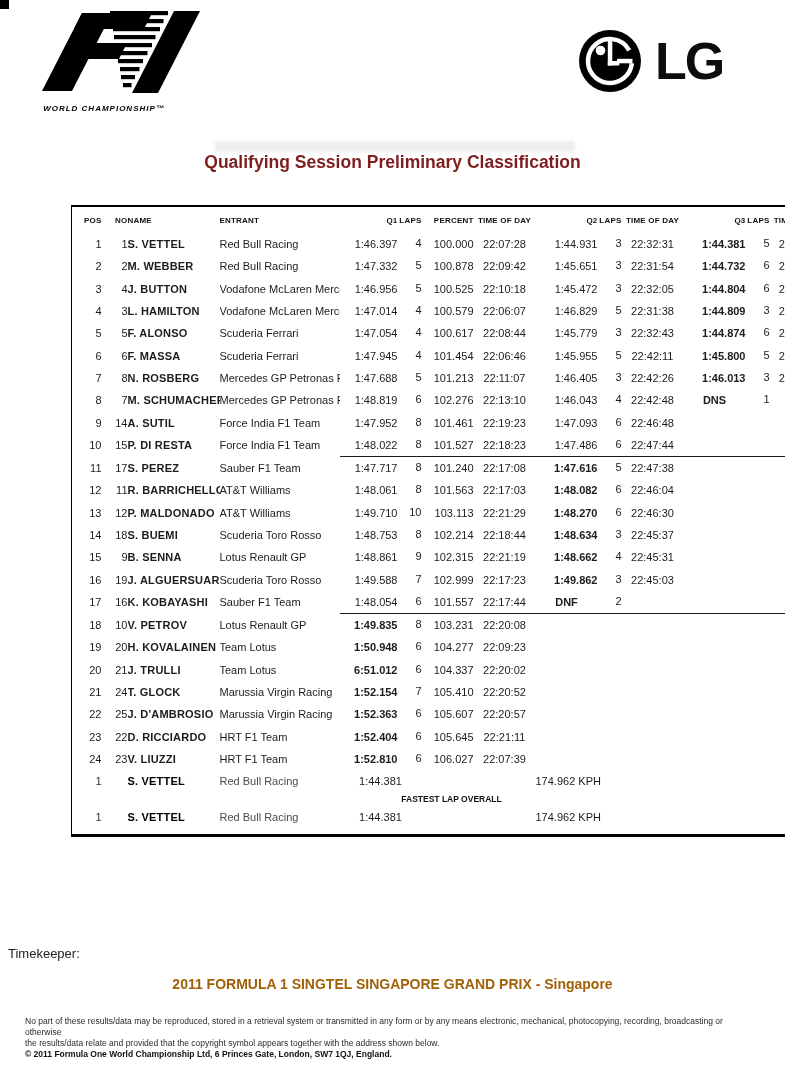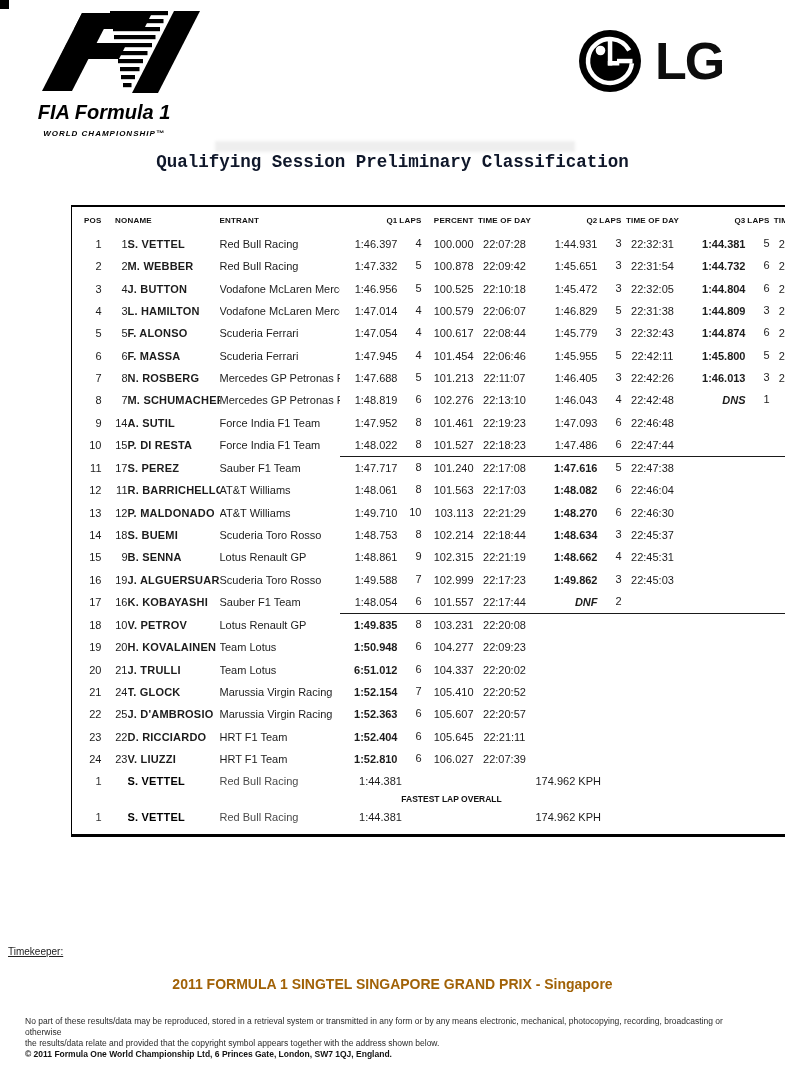--- a/index.html
+++ b/index.html
@@ -8,48 +8,48 @@
   .corner-artifact{position:absolute;left:0;top:0;width:9px;height:9px;background:#000;}
   
   .f1-logo{position:absolute;left:24px;top:5px;width:190px;}
   .f1-sub1{font-style:italic;font-weight:bold;font-size:20px;color:#000;text-align:center;width:160px;margin-top:2px;letter-spacing:0px;}
   .f1-sub2{font-style:italic;font-weight:bold;font-size:8px;color:#000;text-align:center;width:160px;letter-spacing:1px;margin-top:5px;}
   .lg-logo{position:absolute;left:577px;top:28px;display:flex;align-items:center;gap:12px;}
   .lg-text{font-weight:bold;font-size:52px;letter-spacing:-2px;color:#0d0d0d;line-height:66px;}
   .ghost-bar{position:absolute;left:215px;top:141px;width:360px;height:11px;background:#9a9a9a;opacity:.16;filter:blur(1.5px);}
   
   .doc-title{position:absolute;left:0;top:152px;width:100%;text-align:center;
-             font-size:17.5px;font-weight:bold;color:#0f172a;font-family:Liberation Mono, monospace;}
+             font-size:17.5px;font-weight:bold;color:#7f1d1d;}
   
   .table-wrap{position:absolute;left:28px;top:205px;padding-left:43px;}
   table.classification{border-collapse:collapse;table-layout:fixed;width:760px;
      border-left:1px solid #000;border-right:1px solid #000;
      border-top:2px solid #000;border-bottom:3px solid #000;}
   table.classification td,table.classification th{padding:0;white-space:nowrap;overflow:hidden;vertical-align:middle;}
   thead th{height:26px;font-size:8px;font-weight:bold;color:#111;letter-spacing:.2px;}
   tbody.results td{height:22.3px;font-size:11px;color:#1c1c1c;}
   .h-l{text-align:left;} .h-r{text-align:right;padding-right:2px;} .h-c{text-align:center;}
   .c-pos{text-align:right;padding-right:8px;color:#333;}
   .c-no{text-align:right;padding-right:10px;color:#333;}
   .c-name{text-align:left;font-weight:bold;font-size:10.5px;letter-spacing:.2px;color:#000;}
   .c-entrant{text-align:left;font-size:9px;color:#4a4a4a;}
   .c-time{text-align:right;font-size:11.5px;padding-right:2px;}
   .c-laps{text-align:right;font-size:10px;padding-right:2px;color:#222;position:relative;top:-1px;}
   .c-pct{text-align:right;font-size:11px;padding-right:4px;}
   .c-tod{text-align:center;font-size:11px;}
   .b{font-weight:bold;color:#000;}
-  .dnx{text-align:right;font-weight:bold;color:#000;padding-right:14px;font-style:italic;}
+  .dnx{text-align:center;font-weight:bold;color:#000;padding-right:14px;}
   tr.sep td:nth-child(n+5){border-bottom:1.5px solid #1a1a1a;}
   .section-label{height:14px;text-align:center;font-size:8.5px;font-weight:bold;color:#111;}
   .summary-row td{height:22px;font-size:11px;}
   .c-speed{text-align:left;font-size:11.5px;padding-left:2px;}
   .c-stime{text-align:center;font-size:11.5px;}
   .pad-row td{height:6px;}
   
-  .timekeeper{position:absolute;left:8px;top:946px;font-size:10px;color:#222;text-decoration:underline;}
+  .timekeeper{position:absolute;left:8px;top:946px;font-size:13px;color:#222;}
   .event-title{position:absolute;left:0;top:976px;width:100%;text-align:center;
                font-size:14px;font-weight:bold;color:#a16207;}
   .copyright{position:absolute;left:25px;top:1016px;width:725px;font-size:8.5px;
              line-height:11px;color:#2a2a2a;}
   .copyright .bold-line{font-weight:bold;color:#111;}
 </style>
 </head>
 <body>
 
 <div class="page">
@@ -68,21 +68,20 @@
         <rect x="89" y="22" width="47" height="4.2"></rect>
         <rect x="90" y="30" width="41.5" height="4.2"></rect>
         <rect x="92" y="38" width="36" height="4.2"></rect>
         <rect x="93" y="46" width="30.5" height="4.2"></rect>
         <rect x="94" y="54" width="25" height="4.2"></rect>
         <rect x="96" y="62" width="19.5" height="4.2"></rect>
         <rect x="97" y="70" width="14" height="4.2"></rect>
         <rect x="99" y="78" width="8.5" height="4.2"></rect>
       </g>
     </svg>
-    <div class="f1-sub1">FIA Formula 1</div>
     <div class="f1-sub2">WORLD CHAMPIONSHIP™</div>
   </div>
 
   <div class="lg-logo">
     <svg width="66" height="66" viewBox="0 0 66 66">
       <circle cx="33" cy="33" r="31" fill="#000"></circle>
       <circle cx="33" cy="33" r="22" fill="none" stroke="#fff" stroke-width="4.5" stroke-dasharray="124 14.2" transform="rotate(6 33 33)"></circle>
       <rect x="40" y="30.8" width="15.5" height="4.5" fill="#fff"></rect>
       <rect x="30.8" y="12" width="4.5" height="25.5" fill="#fff"></rect>
       <rect x="30.8" y="33" width="11.5" height="4.5" fill="#fff"></rect>

